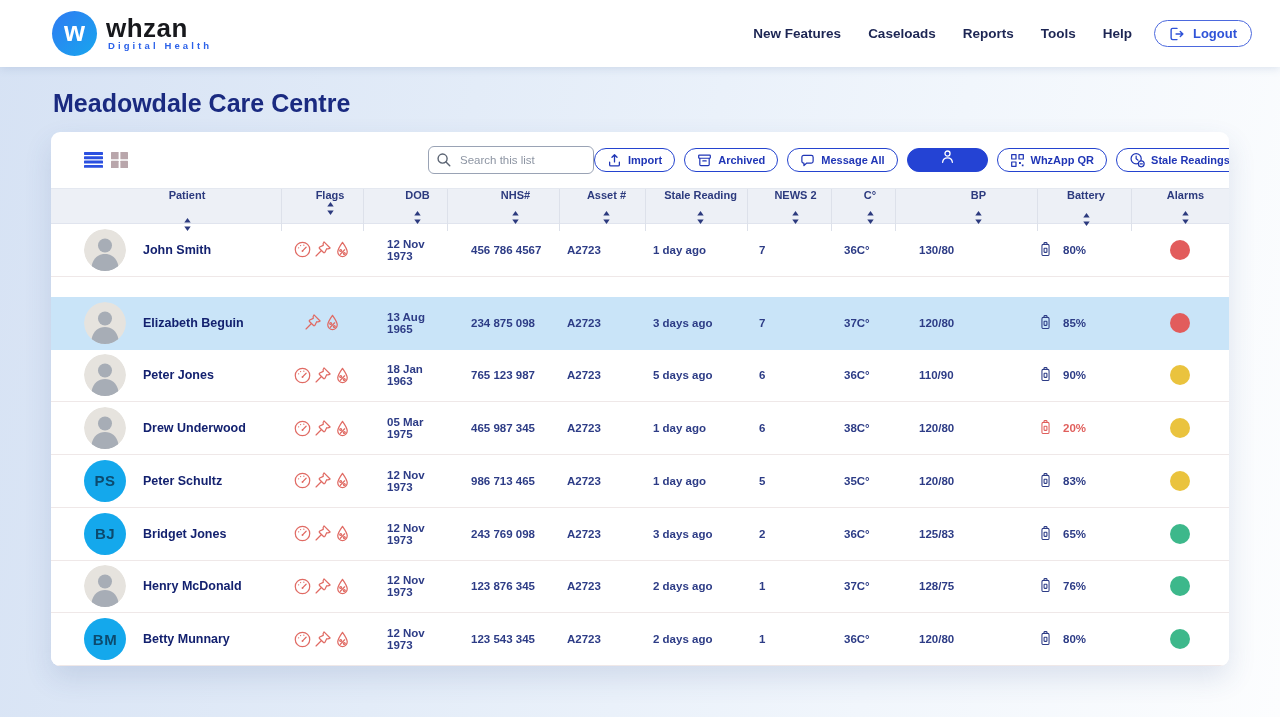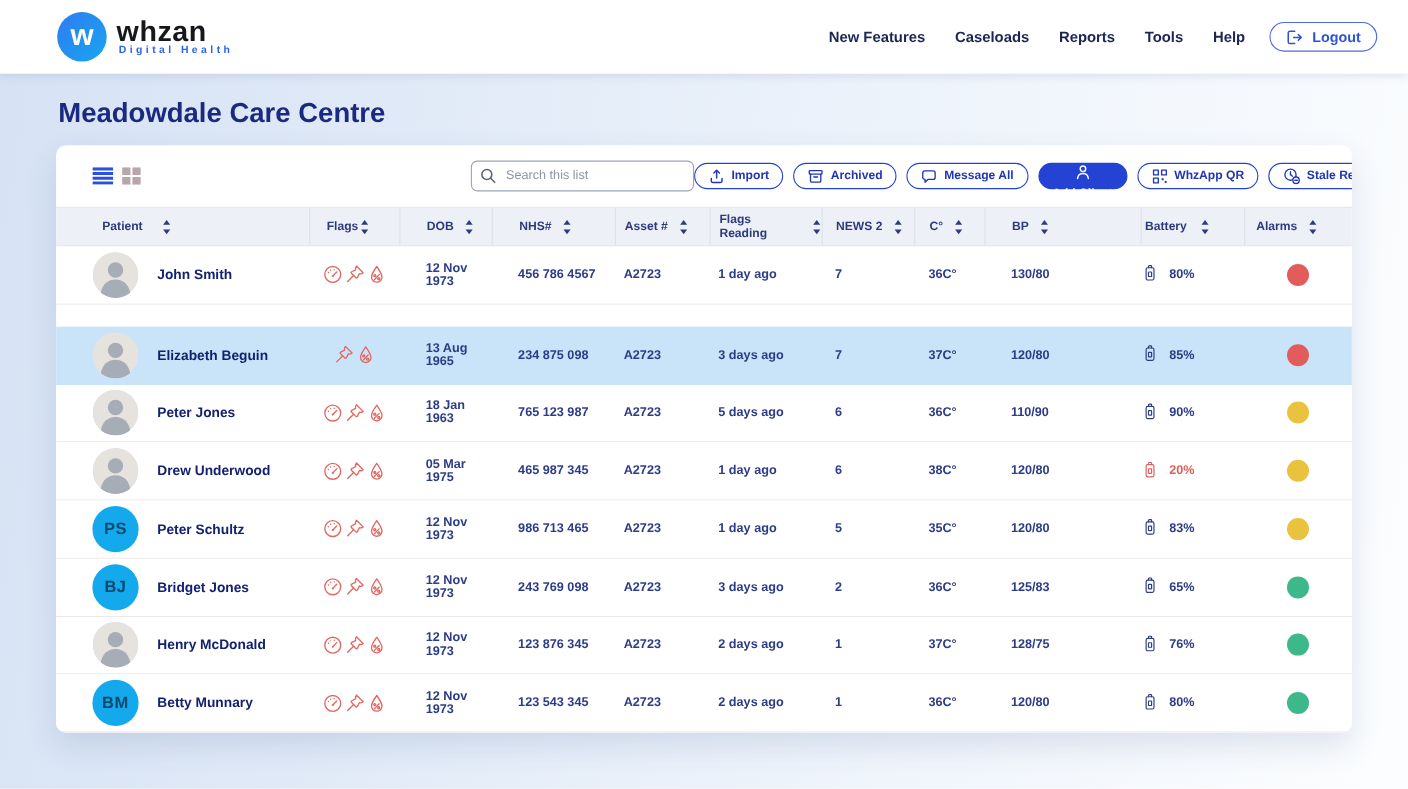--- a/index.html
+++ b/index.html
@@ -26,36 +26,36 @@
   
   .main { padding:22px 51px 0; }
   .page-title { font-size:25px; font-weight:700; color:#1a2a80; margin:0 0 14px 2px; }
   .card { width:1178px; background:#fff; border-radius:9px; overflow:hidden;
     box-shadow:0 12px 28px rgba(50,80,140,.14); }
   
   .toolbar { display:flex; align-items:center; height:56px; padding:0 16px 0 33px; }
   .view-toggles { display:flex; gap:8px; align-items:center; }
   .vt { background:none; border:none; padding:0; cursor:pointer; display:inline-flex; }
   .search-wrap { position:relative; margin-left:300px; }
-  .search-input { width:203px; height:28px; border:1px solid #9aa3b5; border-radius:6px;
+  .search-input { width:166px; height:28px; border:1px solid #9aa3b5; border-radius:6px;
     padding:0 8px 0 31px; font-size:11.5px; color:#333; outline:none; background:#fff; font-family:inherit; }
   .search-input::placeholder { color:#8d95a3; }
   .search-icon { position:absolute; left:8px; top:6px; color:#5a6372; display:inline-flex; }
   .toolbar-buttons { margin-left:auto; display:flex; gap:9px; }
   .pill { display:flex; align-items:center; gap:6px; height:24px; padding:0 12px;
     border-radius:12.5px; border:1.5px solid #2443cf; background:#fff; color:#2036b6;
     font-size:11px; font-weight:700; cursor:pointer; font-family:inherit; white-space:nowrap; }
   .pill .btn-icon { display:inline-flex; }
   .pill.filled { background:#2443d4; border-color:#2443d4; color:#fff;flex-direction:column; }
   
   .thead, .tr { display:grid;
     grid-template-columns:230px 82px 84px 112px 86px 102px 84px 64px 142px 94px 98px; }
   .thead { background:#edf0f6; height:36px; border-top:1px solid #e4e8f0; border-bottom:1px solid #e0e4ee; }
   .th { display:flex; align-items:center; gap:10px; font-size:11px; font-weight:700;
-    color:#2c3a7e; padding-left:24px; border-left:1px solid #dde1ea; cursor:pointer; }
+    color:#2c3a7e; padding-left:24px; border-left:1px solid #dde1ea; cursor:pointer;flex-direction:column; }
   .th:first-child { border-left:none; }
   .th.col-patient { padding-left:42px; }
   .th.col-flags { padding-left:15px; justify-content:flex-start; }
   .th.col-alarms { justify-content:flex-start; padding-left:10px; }
   .sort { color:#2c3a7e; display:inline-flex; }
   .tr { height:52.75px; align-items:center; border-bottom:1px solid #efe8e8; background:#fff; cursor:pointer; }
   .tr.highlighted { background:#c9e4f8; border-color:#c9e4f8;margin-top:20px; }
   .td { font-size:11.5px; font-weight:600; color:#2d3c86; padding-left:24px;
     display:flex; align-items:center; height:100%; }
   .col-patient { padding-left:33px; gap:17px; }
@@ -238,21 +238,21 @@
           <div class="th col-asset">
             <span>Asset #</span>
             <span class="sort">
               <svg width="9" height="13" viewBox="0 0 9 13">
                 <path d="M4.5 0l3.2 4.4H1.3z" fill="currentColor"></path>
                 <path d="M4.5 13L1.3 8.6h6.4z" fill="currentColor"></path>
               </svg>
             </span>
           </div>
           <div class="th col-last">
-            <span>Flags Reading</span>
+            <span>Stale Reading</span>
             <span class="sort">
               <svg width="9" height="13" viewBox="0 0 9 13">
                 <path d="M4.5 0l3.2 4.4H1.3z" fill="currentColor"></path>
                 <path d="M4.5 13L1.3 8.6h6.4z" fill="currentColor"></path>
               </svg>
             </span>
           </div>
           <div class="th col-news2">
             <span>NEWS 2</span>
             <span class="sort">

